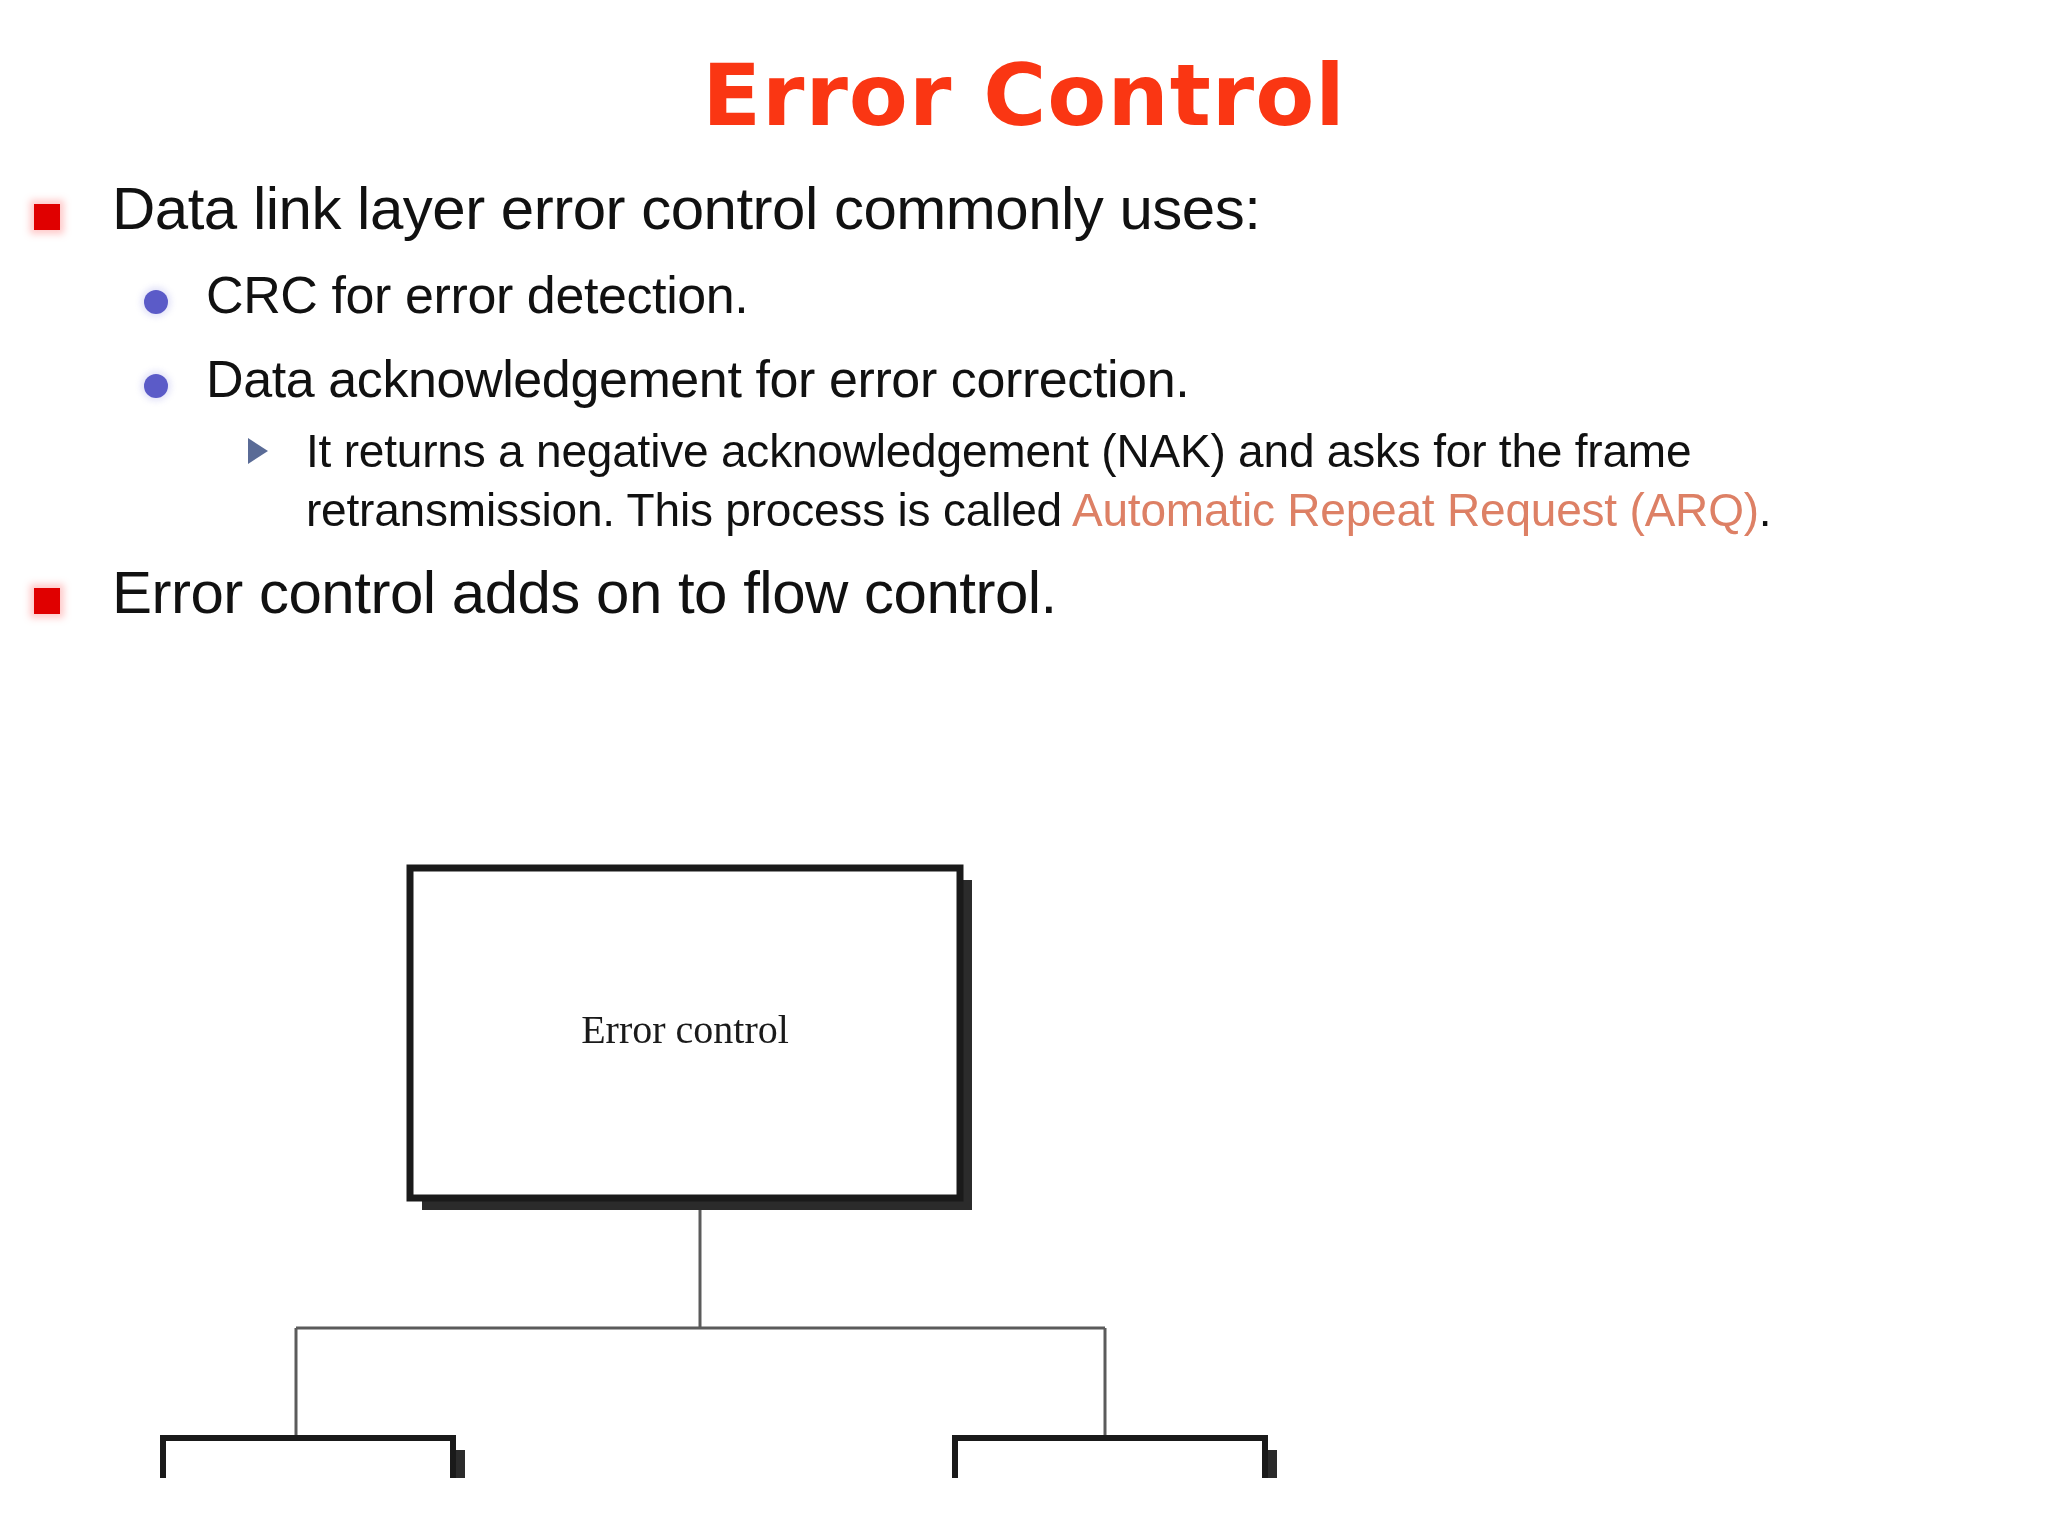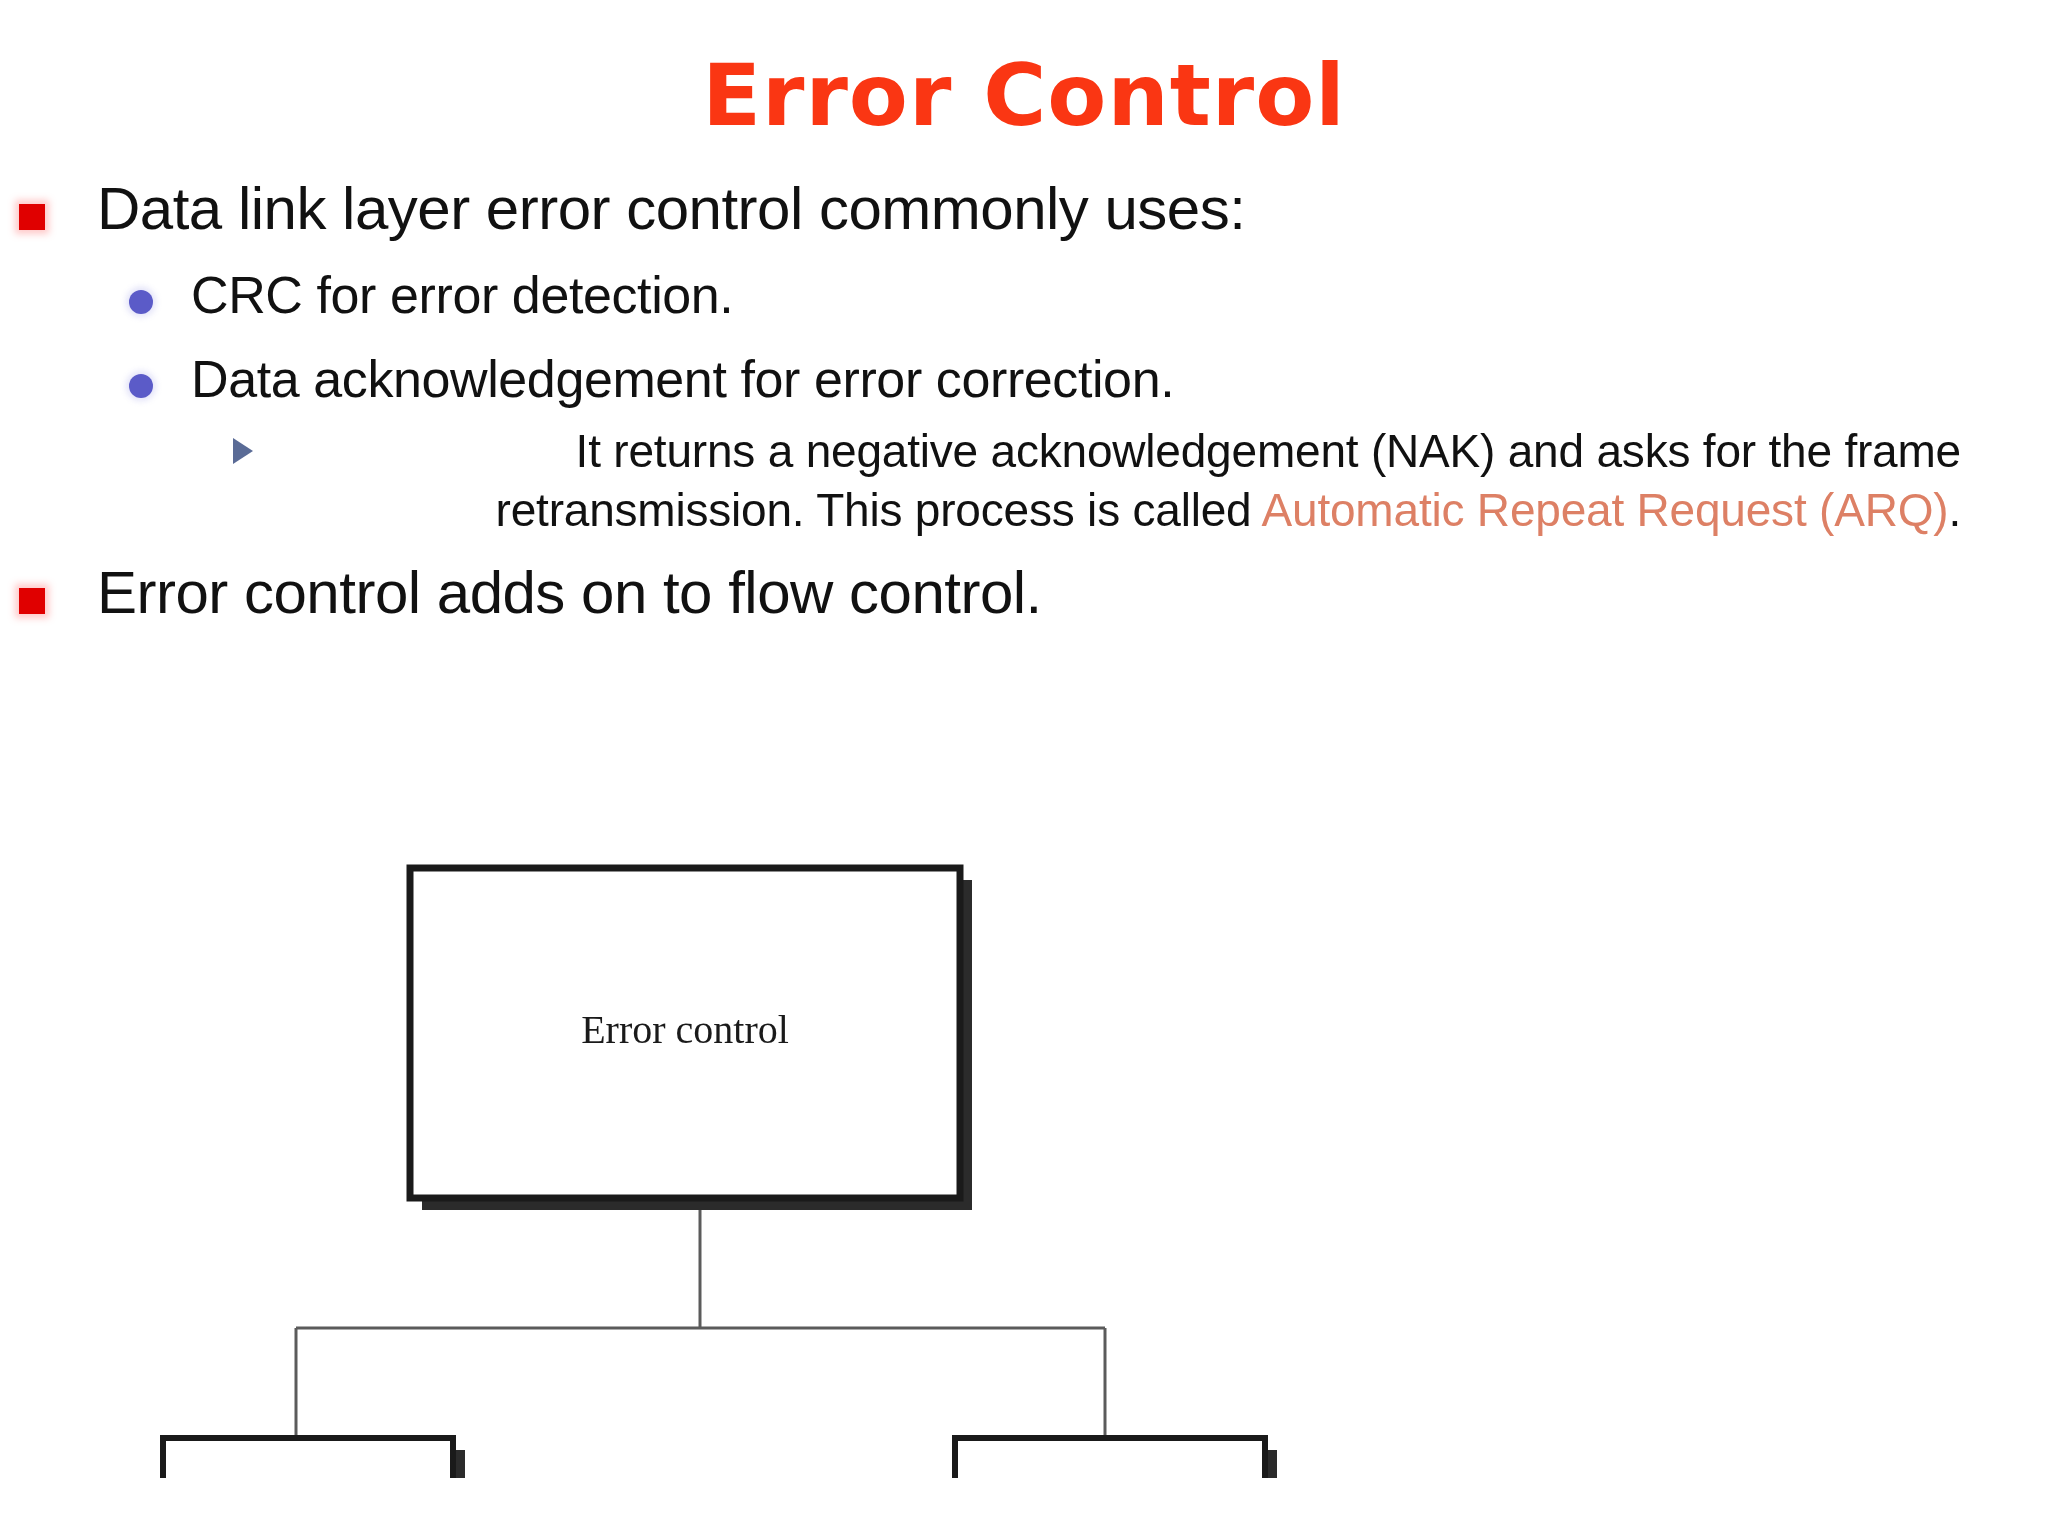--- a/index.html
+++ b/index.html
@@ -28,21 +28,21 @@
     font-size: 86px;
     line-height: 1.0;
     color: #fa3613;
     letter-spacing: 1px;
   }
 
   
   #body-list {
     position: absolute;
     top: 178px;
-    left: 1px;
+    left: 16px;
     width: 1960px;
   }
 
   .lvl1 {
     position: relative;
     padding-left: 96px;
     font-size: 60px;
     line-height: 1.02;
     margin-bottom: 6px;
     color: #111111;
@@ -81,21 +81,20 @@
 
   .lvl3 {
     position: relative;
     padding-left: 290px;
     font-size: 46px;
     line-height: 1.28;
     margin-top: 16px;
     color: #111111;
     letter-spacing: -0.2px;
     max-width: 1900px;
-    text-align: right;
   }
   .lvl3 .marker {
     position: absolute;
     left: 232px;
     top: 16px;
     width: 0;
     height: 0;
     border-top: 13px solid transparent;
     border-bottom: 13px solid transparent;
     border-left: 20px solid #5a6b96;

